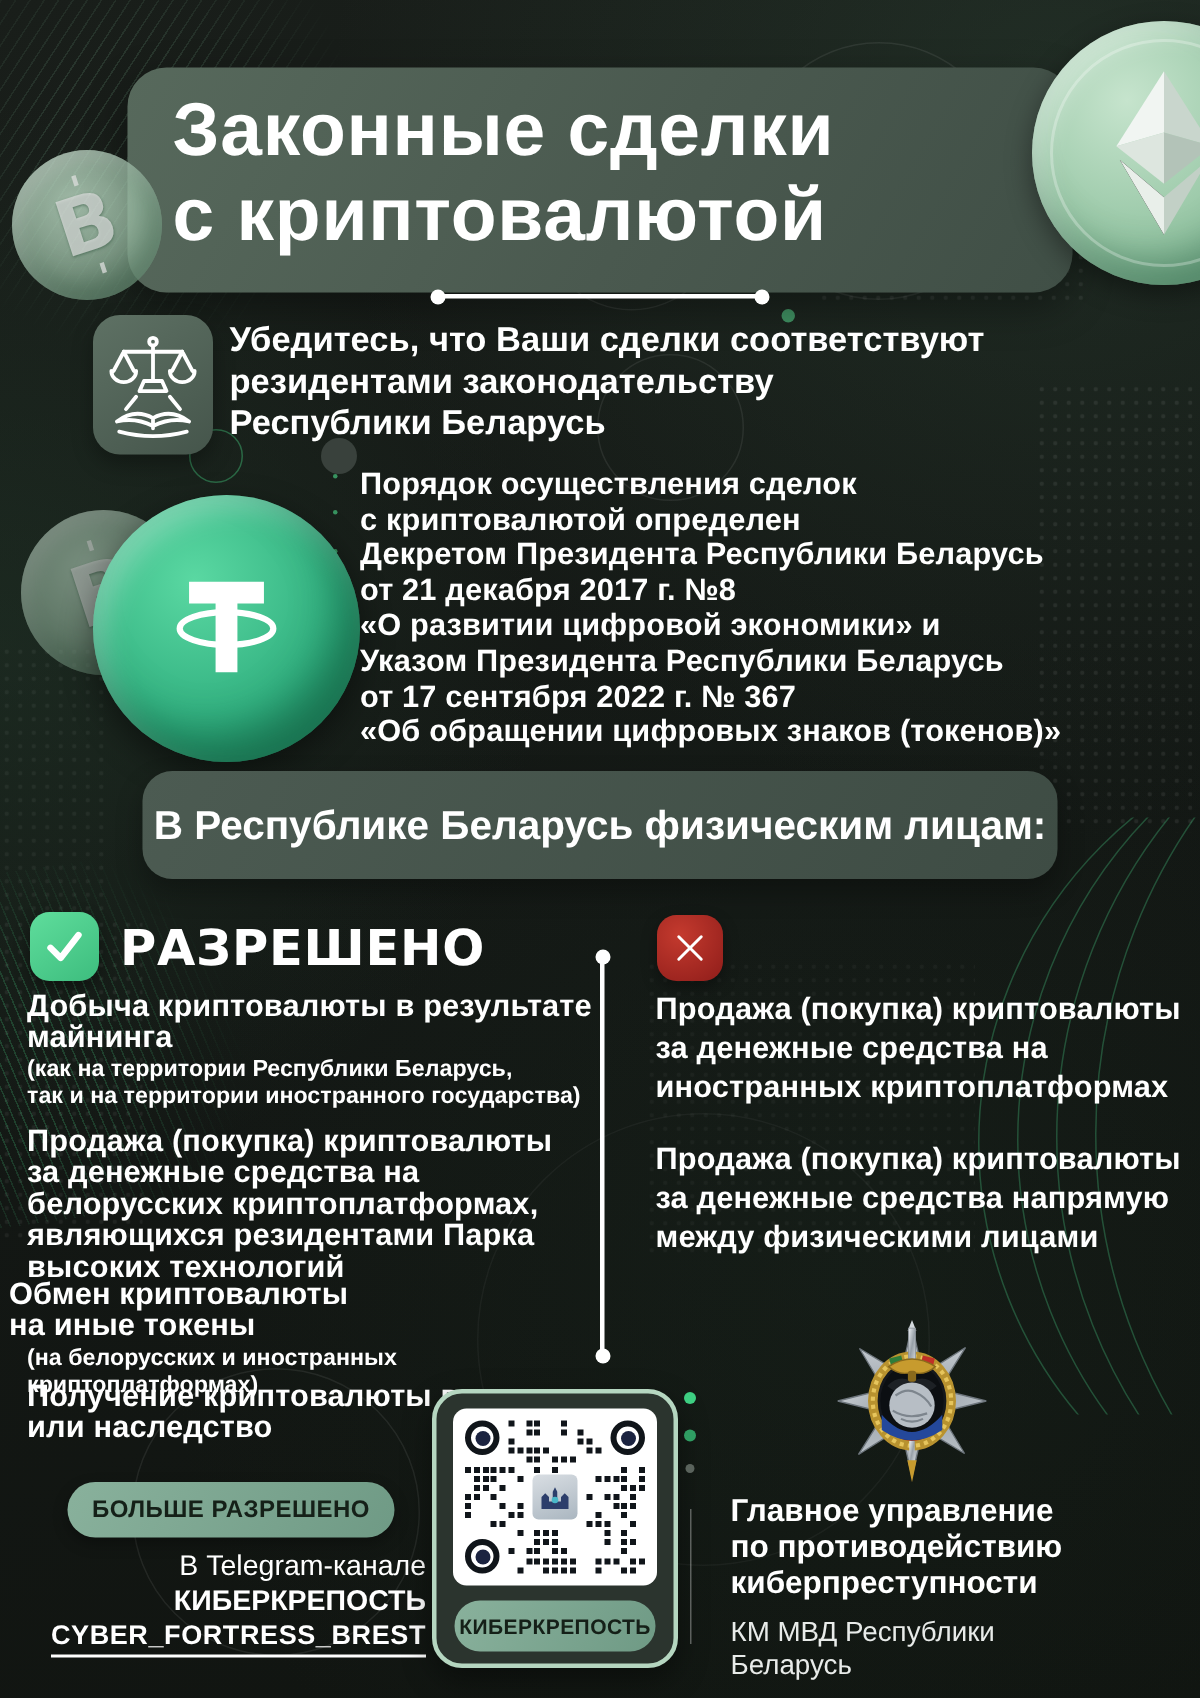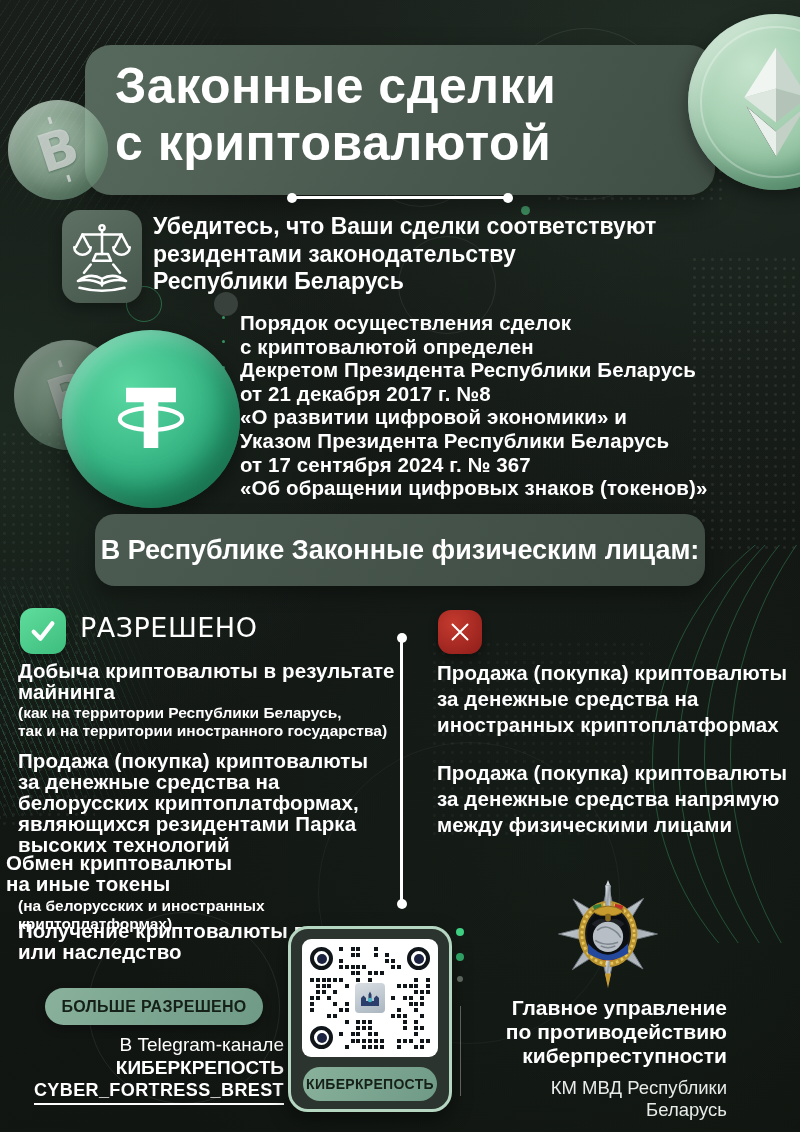--- a/index.html
+++ b/index.html
@@ -54,21 +54,21 @@
   .notice{position:absolute;left:153px;top:213px;width:580px;font-size:23px;font-weight:bold;line-height:27.5px;white-space:pre-line;}
   .decree{position:absolute;left:240px;top:311px;width:520px;font-size:20.5px;font-weight:bold;line-height:23.6px;white-space:pre-line;letter-spacing:.1px;}
   
   .banner{position:absolute;left:95px;top:514px;width:610px;height:72px;border-radius:20px;
     background:linear-gradient(120deg,#4c5b52,#3e4c44);box-shadow:0 8px 18px rgba(0,0,0,.3);
     display:flex;align-items:center;justify-content:center;font-size:27px;font-weight:bold;}
   
   .sec-icon{position:absolute;width:46px;height:46px;border-radius:13px;display:flex;align-items:center;justify-content:center;}
   .ic-allow{left:20px;top:608px;background:linear-gradient(145deg,#5fdd9c,#3dbd7e);box-shadow:0 4px 10px rgba(0,0,0,.35);}
   .ic-ban{left:438px;top:610px;width:44px;height:44px;background:radial-gradient(circle at 35% 30%,#c43a2e,#8f1d1a);box-shadow:0 4px 10px rgba(0,0,0,.35);}
-  .sec-h{position:absolute;font-family:"DejaVu Sans",sans-serif;font-weight:normal;font-size:27px;letter-spacing:.5px;}
+  .sec-h{position:absolute;font-family:"DejaVu Sans",sans-serif;font-weight:bold;font-size:33px;letter-spacing:.5px;}
   .h-allow{left:80px;top:612px;}
   .h-ban{left:494px;top:614px;}
   .item{position:absolute;font-size:20.5px;font-weight:bold;line-height:21px;white-space:pre-line;letter-spacing:.1px;}
   .note{position:absolute;font-size:15.5px;font-weight:bold;line-height:18px;white-space:pre-line;}
   .item-r{position:absolute;font-size:20.5px;font-weight:bold;line-height:26px;white-space:pre-line;letter-spacing:.1px;}
   .vdivider{position:absolute;left:400px;top:638px;width:3px;height:266px;background:#fff;border-radius:2px;}
   .vdivider::before,.vdivider::after{content:"";position:absolute;left:-3.5px;width:10px;height:10px;border-radius:50%;background:#fff;}
   .vdivider::before{top:-5px}.vdivider::after{bottom:-5px}
   
   .pill{border-radius:19px;background:linear-gradient(120deg,#89b19c,#6f9a85);color:#152018;
@@ -80,21 +80,21 @@
   .qr-card{position:absolute;left:288px;top:926px;width:164px;height:186px;border-radius:20px;
     background:#2b342e;border:3px solid #b5d6c0;box-sizing:border-box;box-shadow:0 8px 20px rgba(0,0,0,.4);}
   .qr-white{position:absolute;left:11px;top:10px;width:136px;height:118px;background:#fff;border-radius:9px;}
   .qr-pattern{position:absolute;inset:0;}
   .qr-pattern i{position:absolute;width:4px;height:4px;background:#10151a;}
   .qr-finder{position:absolute;width:15px;height:15px;border:4px solid #10151a;border-radius:50%;}
   .qr-finder::after{content:"";position:absolute;inset:2.5px;border-radius:50%;background:#1b2340;}
   .qr-logo{position:absolute;left:53px;top:44px;width:30px;height:30px;border-radius:4px;
     background:linear-gradient(160deg,#d9dee3,#aab6c0);display:flex;align-items:center;justify-content:center;}
   .qr-pill{position:absolute;left:12px;top:138px;width:134px;height:34px;font-size:14px;border-radius:17px;}
-  .dept{position:absolute;left:487px;top:996px;width:240px;text-align:right;}
+  .dept{position:absolute;left:487px;top:996px;width:240px;text-align:left;}
   .dept .b{font-size:21px;font-weight:bold;line-height:24px;white-space:pre-line;}
   .dept .o{margin-top:9px;font-size:18.5px;font-weight:normal;color:#e8ebe9;}
   .sline{position:absolute;width:1px;background:rgba(255,255,255,.32);}
   .tinydot{position:absolute;width:3px;height:3px;border-radius:50%;background:rgba(70,195,125,.7);}
 </style>
 </head>
 <body>
 
 <div class="page">
 
@@ -172,25 +172,25 @@
   </div>
   <div class="notice">Убедитесь, что Ваши сделки соответствуют
 резидентами законодательству
 Республики Беларусь</div>
   <div class="decree">Порядок осуществления сделок
 с криптовалютой определен
 Декретом Президента Республики Беларусь
 от 21 декабря 2017 г. №8
 «О развитии цифровой экономики» и
 Указом Президента Республики Беларусь
-от 17 сентября 2024 г. № 367
+от 17 сентября 2022 г. № 367
 «Об обращении цифровых знаков (токенов)»</div>
 
   <div class="banner">
-    <span>В Республике Законные физическим лицам:</span>
+    <span>В Республике Беларусь физическим лицам:</span>
   </div>
 
   <div class="sec-icon ic-allow">
     <svg width="34" height="34" viewBox="0 0 40 40">
         <polyline points="9,21 17,29 31,11" fill="none" stroke="#fff" stroke-width="5" stroke-linecap="round" stroke-linejoin="round"></polyline>
       </svg>
   </div>
   <div class="sec-h h-allow">РАЗРЕШЕНО</div>
   <div class="item" style="left:18px;top:660px;width:380px;">Добыча криптовалюты в результате
 майнинга</div>

